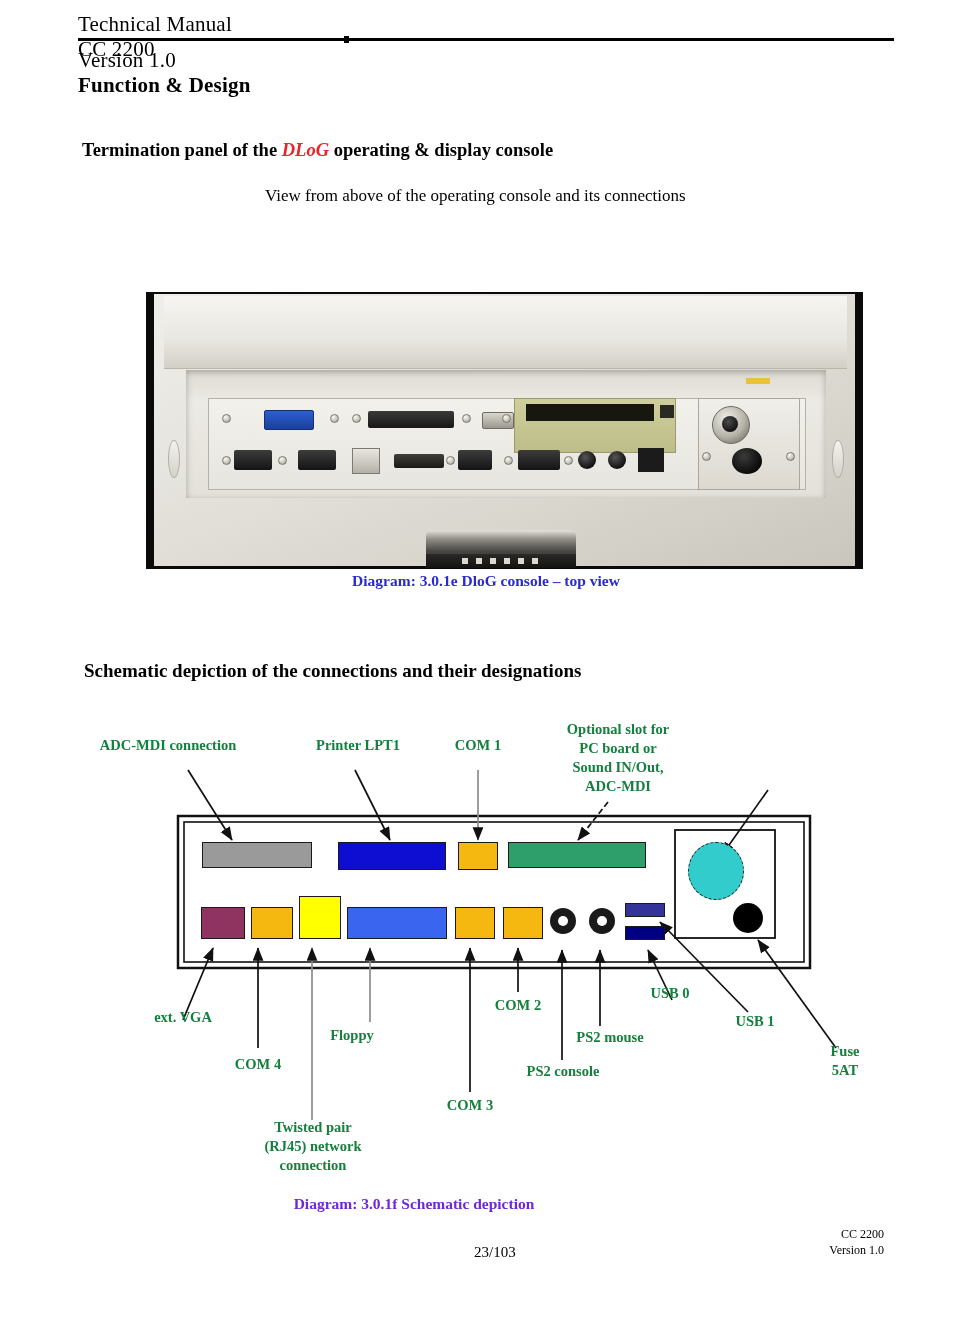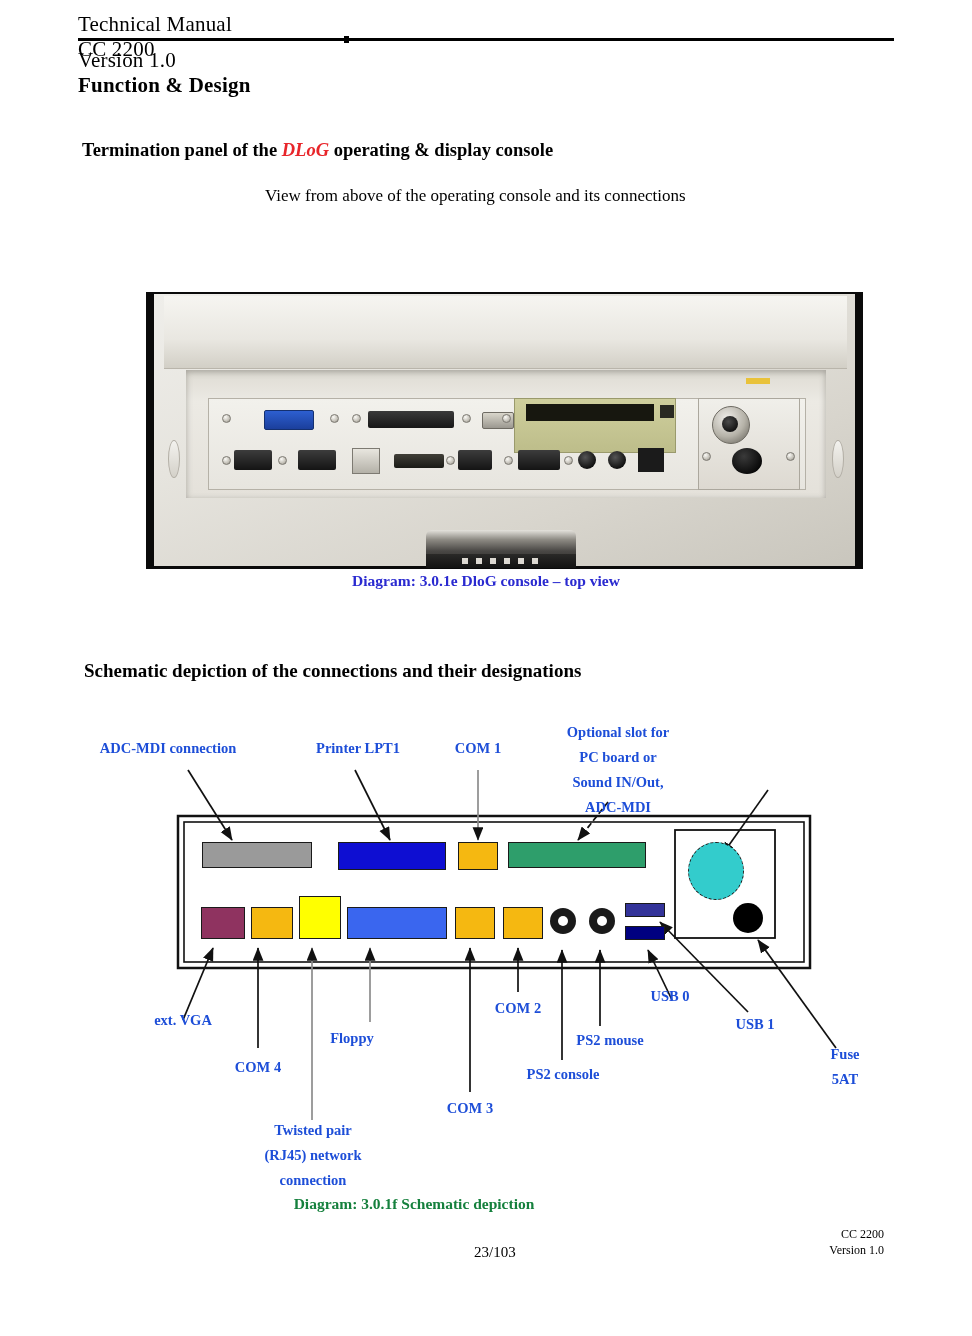--- a/index.html
+++ b/index.html
@@ -246,24 +246,24 @@
     width: 972px;
     height: 520px;
   }
   #schematic-svg {
     position: absolute;
     left: 0; top: 0;
     width: 972px; height: 520px;
   }
   .sch-label {
     position: absolute;
-    color: #1d4ed8;
+    color: #15803d;
     font-size: 14.5px;
     font-weight: bold;
-    line-height: 25px;
+    line-height: 19px;
     white-space: pre-line;
   }
   .sch-label.center { text-align: center; }
 
   
   .port {
     position: absolute;
     border: 1.5px solid #1a1a1a;
     box-sizing: border-box;
   }
@@ -290,21 +290,21 @@
     border-radius: 50%;
     background: #000000;
   }
 
   #schematic-caption {
     position: absolute;
     left: 0;
     top: 1195px;
     width: 828px;
     text-align: center;
-    color: #15803d;
+    color: #6d28d9;
     font-size: 15.5px;
     font-weight: bold;
   }
 
   
   #page-footer {
     position: absolute;
     left: 84px;
     top: 1226px;
     width: 800px;

